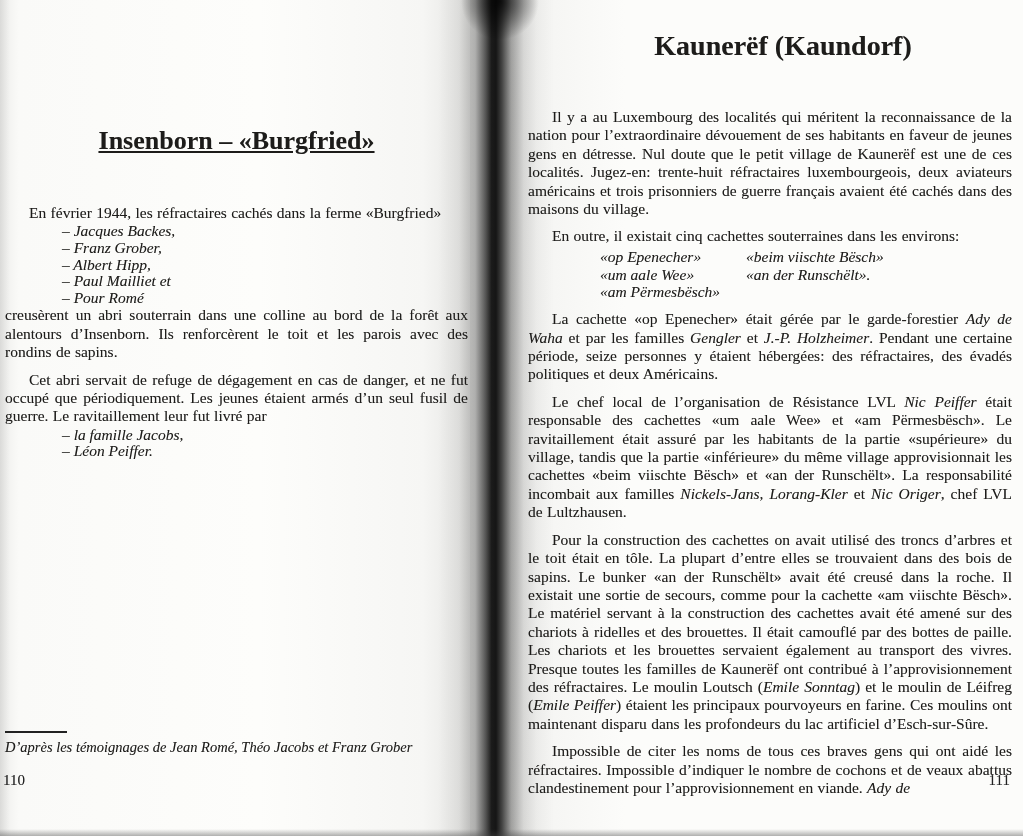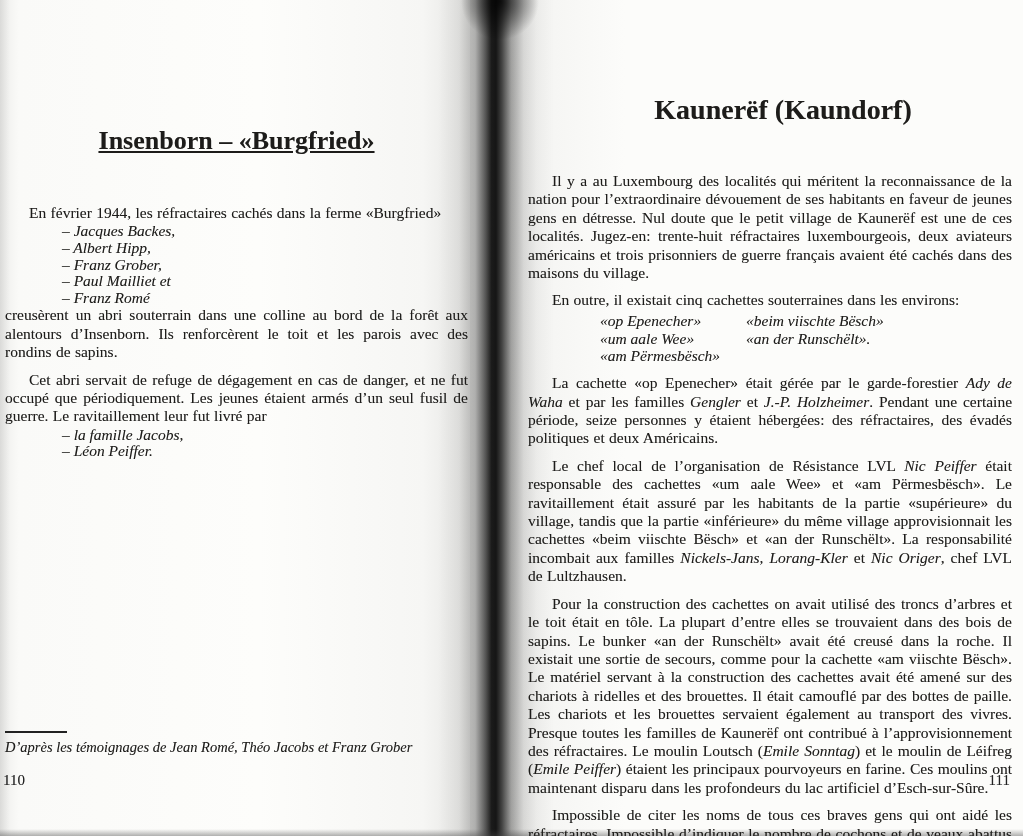--- a/index.html
+++ b/index.html
@@ -44,21 +44,21 @@
     position: absolute; left: 0; bottom: 0; width: 100%; height: 7px;
     background: linear-gradient(to top, rgba(70,70,70,0.42), rgba(70,70,70,0));
   }
 
   
   .col-left  { position: absolute; left: 5px;   top: 0; width: 463px; }
   .col-right { position: absolute; left: 528px; top: 0; width: 484px; }
 
   .page-title { font-weight: bold; text-align: center; margin: 0; }
   .col-left  .page-title { font-size: 26px; line-height: 34px; padding-top: 124px; text-decoration: underline; }
-  .col-right .page-title { font-size: 28px; line-height: 36px; padding-top: 92px; padding-left: 26px; }
+  .col-right .page-title { font-size: 28px; line-height: 36px; padding-top: 28px; padding-left: 26px; }
 
   .body-left  { margin-top: 46px; }
   .body-right { margin-top: 44px; }
 
   .body-left p, .body-right p {
     margin: 0;
     font-size: 15.5px;
     line-height: 18.4px;
     text-align: justify;
     word-spacing: 0.5px;
@@ -109,24 +109,24 @@
   <div class="bottom-edge-shade"></div>
 
   <div class="col-left">
     <h1 class="page-title">Insenborn – «Burgfried»</h1>
 
     <div class="body-left">
       <p class="indent">En février 1944, les réfractaires cachés dans la ferme «Burgfried»</p>
 
       <ul class="name-list">
         <li>– Jacques Backes,</li>
+        <li>– Franz Grober,</li>
         <li>– Albert Hipp,</li>
-        <li>– Franz Grober,</li>
         <li>– Paul Mailliet et</li>
-        <li>– Franz Romé</li>
+        <li>– Pour Romé</li>
       </ul>
 
       <p>creusèrent un abri souterrain dans une colline au bord de la forêt aux alentours d’Insenborn. Ils renforcèrent le toit et les parois avec des rondins de sapins.</p>
 
       <p class="indent para-gap">Cet abri servait de refuge de dégagement en cas de danger, et ne fut occupé que périodiquement. Les jeunes étaient armés d’un seul fusil de guerre. Le ravitaillement leur fut livré par</p>
 
       <ul class="name-list">
         <li>– la famille Jacobs,</li>
         <li>– Léon Peiffer.</li>
       </ul>

